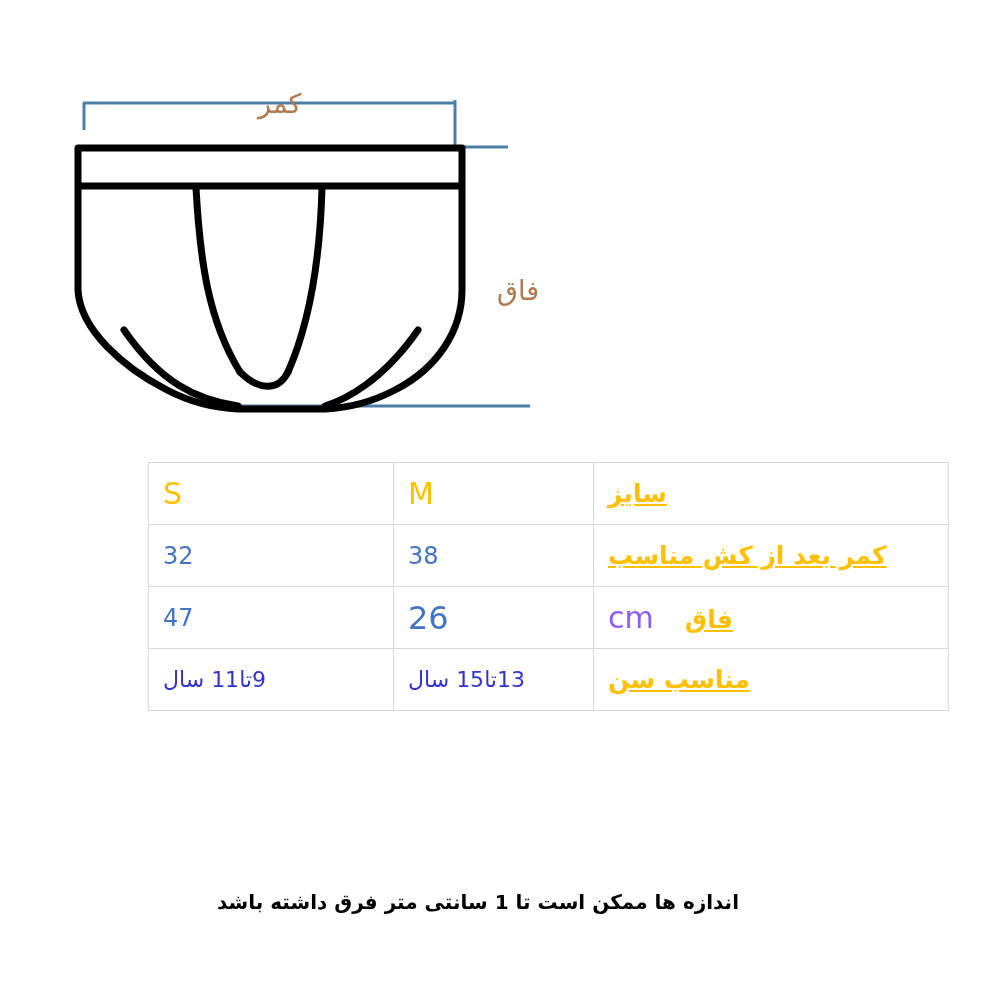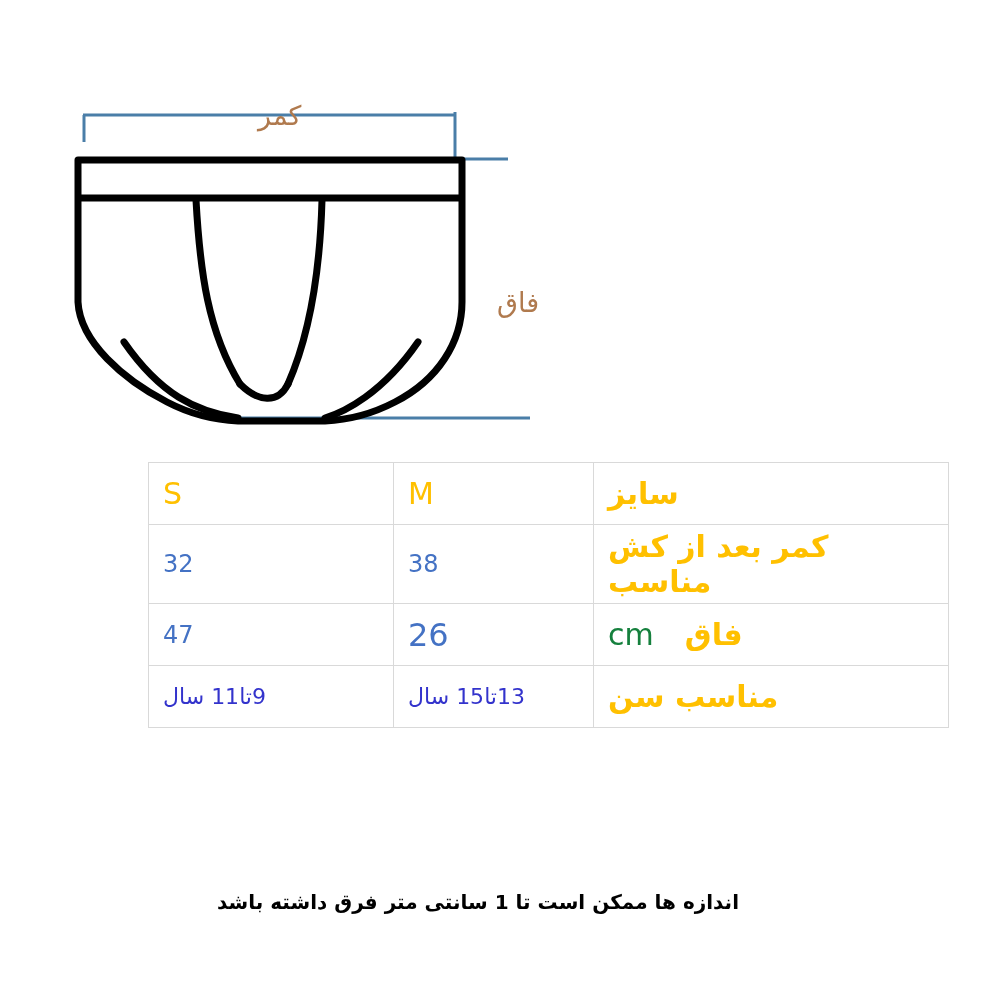--- a/index.html
+++ b/index.html
@@ -12,21 +12,21 @@
     height: 1000px;
     position: relative;
     font-family: "DejaVu Sans", "Liberation Sans", sans-serif;
     overflow: hidden;
   }
 
   
   #diagram-area {
     position: absolute;
     left: 0;
-    top: 12px;
+    top: 0;
     width: 1000px;
     height: 450px;
   }
   #diagram-svg {
     position: absolute;
     left: 0;
     top: 0;
   }
   .diag-label {
     position: absolute;
@@ -55,24 +55,25 @@
     vertical-align: middle;
     height: 62px;
     box-sizing: border-box;
   }
   .col-head { width: 355px; text-align: left; }
   .col-m    { width: 200px; text-align: left; }
   .col-s    { width: 245px; text-align: left; }
 
   .head-cell {
     color: #ffc000;
-    font-size: 30px;
+    font-size: 25px;
     font-weight: 700;
     text-align: left;
     direction: rtl;
+    text-decoration: underline;
   }
   .val-blue {
     color: #4472c4;
     font-size: 24px;
     text-align: left;
     direction: rtl;
   }
   .val-blue.big { font-size: 32px; margin-top: 16px; }
   .val-purple {
     color: #3333cc;
@@ -81,21 +82,21 @@
     direction: rtl;
     white-space: nowrap;
   }
   .sizecode {
     color: #ffc000;
     font-size: 30px;
     text-align: left;
     direction: ltr;
   }
   .unit-cm {
-    color: #15803d;
+    color: #8b5cf6;
     font-size: 30px;
     direction: ltr;
     display: inline-block;
     margin-right: 26px;
   }
   .rowlabel-inline {
     display: inline-block;
   }
 
   

